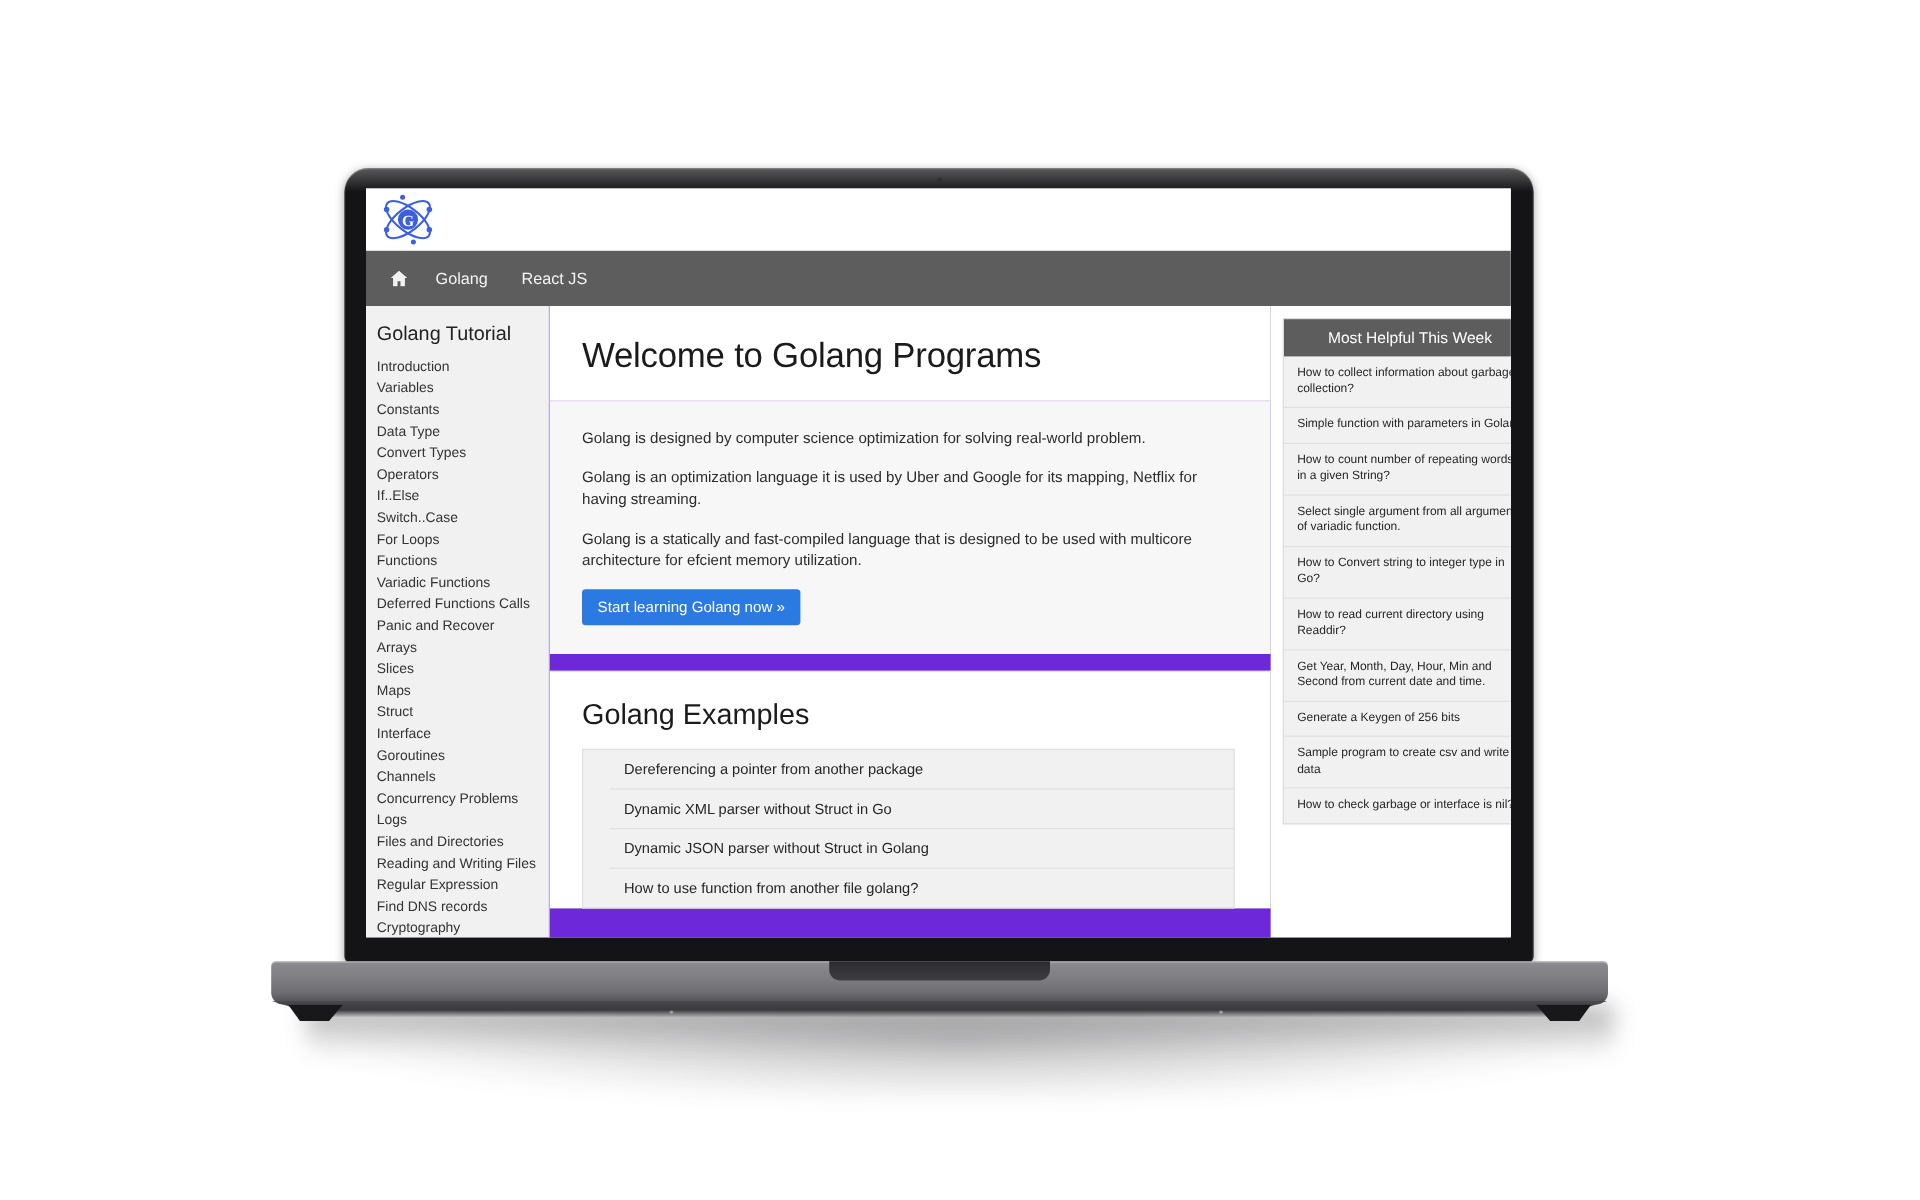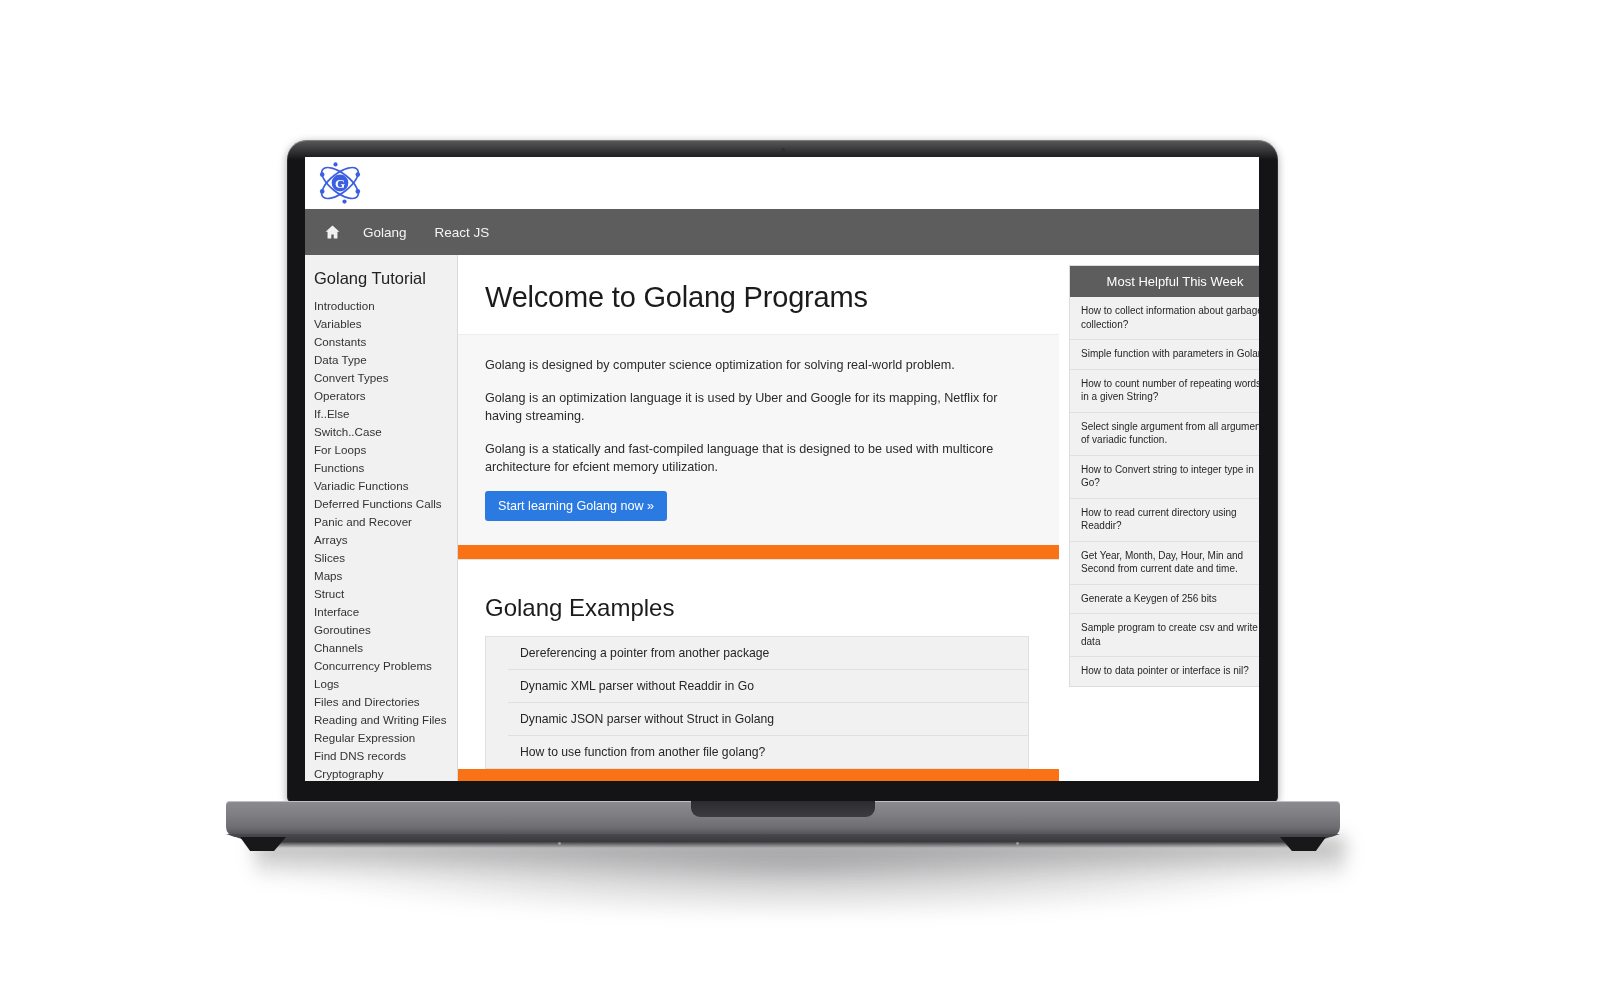--- a/index.html
+++ b/index.html
@@ -192,21 +192,21 @@
     line-height: 18px;
     padding: 0;
     cursor: pointer;
     white-space: nowrap;
   }
 
   
   .center-col {
     flex: 1 1 auto;
     min-width: 0;
-    background: #f97316;
+    background: #6d28d9;
     overflow: hidden;
   }
   .hero {
     background: #ffffff;
     padding: 26px 0 20px 27px;
   }
   .hero h1 {
     margin: 0;
     font-size: 29px;
     font-weight: normal;
@@ -231,21 +231,21 @@
     color: #ffffff;
     font-size: 12.6px;
     padding: 8px 13px;
     border: none;
     border-radius: 3px;
     cursor: pointer;
     font-family: "Liberation Sans", sans-serif;
   }
   .examples {
     background: #ffffff;
-    padding: 24px 30px 0 27px;
+    padding: 12px 30px 0 27px;
     border-top: 1px solid #e4e4e4;
     margin-top: 14px;
   }
   .examples h2 {
     margin: 10px 0 14px 0;
     font-size: 24px;
     font-weight: normal;
     color: #1b1b1b;
   }
   .ex-list {
@@ -384,42 +384,42 @@
           <p>Golang is designed by computer science optimization for solving real-world problem.</p>
           <p>Golang is an optimization language it is used by Uber and Google for its mapping, Netflix for having streaming.</p>
           <p>Golang is a statically and fast-compiled language that is designed to be used with multicore architecture for efcient memory utilization.</p>
           <button class="cta">Start learning Golang now »</button>
         </section>
 
         <section class="examples">
           <h2>Golang Examples</h2>
           <ul class="ex-list">
             <li class="ex-item">Dereferencing a pointer from another package</li>
-            <li class="ex-item">Dynamic XML parser without Readdir in Go</li>
+            <li class="ex-item">Dynamic XML parser without Struct in Go</li>
             <li class="ex-item">Dynamic JSON parser without Struct in Golang</li>
             <li class="ex-item">How to use function from another file golang?</li>
 
           </ul>
         </section>
 
       </main>
 
       <aside class="right-col">
         <div class="helpful-box">
           <div class="helpful-head">Most Helpful This Week</div>
           <div class="helpful-item">How to collect information about garbage collection?</div>
           <div class="helpful-item">Simple function with parameters in Golang</div>
           <div class="helpful-item">How to count number of repeating words in a given String?</div>
           <div class="helpful-item">Select single argument from all arguments of variadic function.</div>
           <div class="helpful-item">How to Convert string to integer type in Go?</div>
           <div class="helpful-item">How to read current directory using Readdir?</div>
           <div class="helpful-item">Get Year, Month, Day, Hour, Min and Second from current date and time.</div>
           <div class="helpful-item">Generate a Keygen of 256 bits</div>
           <div class="helpful-item">Sample program to create csv and write data</div>
-          <div class="helpful-item">How to data pointer or interface is nil?</div>
+          <div class="helpful-item">How to check garbage or interface is nil?</div>
         </div>
       </aside>
 
     </div>
   </div>
 
   <div class="laptop-base">
     <div class="base-notch"></div>
     <div class="base-bevel"></div>
     <div class="base-foot left"></div>

